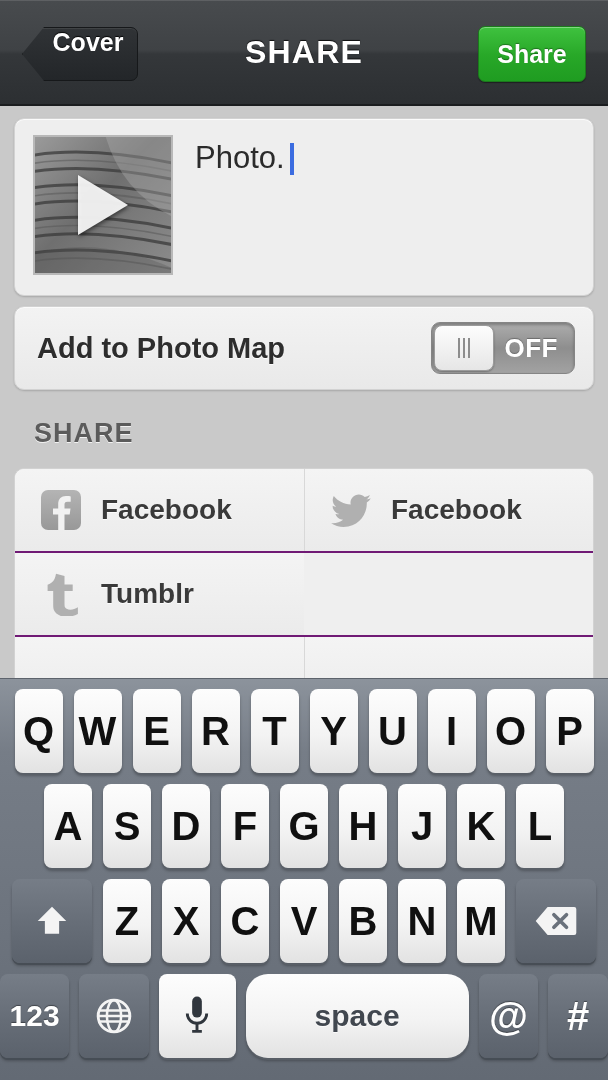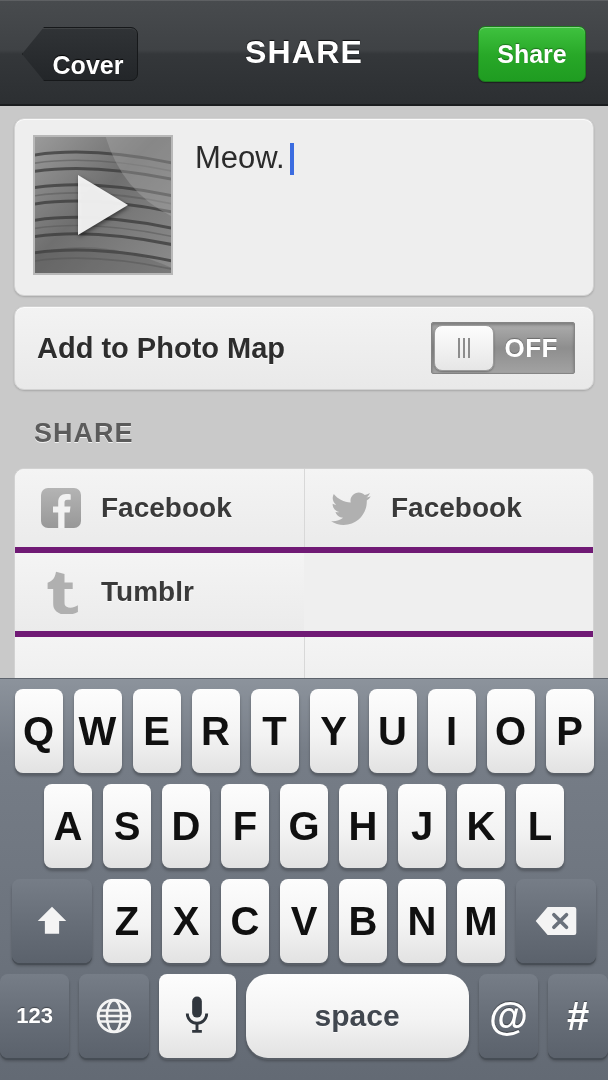--- a/index.html
+++ b/index.html
@@ -31,21 +31,21 @@
     font-size: 32px; font-weight: bold;
     letter-spacing: 1.2px;
     text-shadow: 0 -1px 1px rgba(0,0,0,0.8);
   }
   .back-button {
     position: absolute; left: 22px; top: 27px;
     width: 116px; height: 54px;
     background: linear-gradient(to bottom, #303336 0%, #232629 100%);
     border: 1px solid #16181a;
     border-radius: 7px;
-    display: flex; align-items: flex-end; justify-content: center;
+    display: flex; align-items: flex-start; justify-content: center;
     padding-left: 16px;
     clip-path: polygon(22px 0%, 100% 0%, 100% 100%, 22px 100%, 0% 50%);
     box-shadow: inset 0 1px 0 rgba(255,255,255,0.08);
   }
   .back-button .lbl {
     color: #fff; font-size: 25px; font-weight: bold;
     text-shadow: 0 -1px 1px rgba(0,0,0,0.9);
   }
   .share-button {
     position: absolute; right: 22px; top: 26px;
@@ -124,21 +124,21 @@
   }
   .map-label {
     margin-left: 22px;
     font-size: 29px; font-weight: bold;
     color: #2d2d2d;
     text-shadow: 0 1px 0 rgba(255,255,255,0.8);
   }
   .toggle {
     position: absolute; right: 18px; top: 15px;
     width: 144px; height: 52px;
-    border-radius: 2px;
+    border-radius: 9px;
     background: linear-gradient(to bottom, #adadad 0%, #8e8e8e 50%, #a2a2a2 100%);
     border: 1px solid #858585;
     box-shadow: inset 0 2px 3px rgba(0,0,0,0.28);
     display: flex; align-items: center;
   }
   .toggle .off-lbl {
     position: absolute; right: 16px; top: 50%;
     transform: translateY(-50%);
     color: #fff; font-size: 26px; font-weight: bold;
     letter-spacing: 0.5px;
@@ -174,21 +174,21 @@
     width: 580px; height: 230px;
     background: #efefef;
     border: 1px solid #d2d2d2;
     border-radius: 10px 10px 0 0;
     overflow: hidden;
     box-shadow: inset 0 1px 0 #fbfbfb;
   }
   .share-row {
     display: flex;
     height: 84px;
-    border-bottom: 6px solid #701a75;
+    border-bottom: 2px solid #701a75;
   }
   .share-cell {
     width: 50%;
     display: flex; align-items: center;
     padding-left: 24px;
     gap: 18px;
     background: linear-gradient(to bottom, #f4f4f4 0%, #ebebeb 100%);
   }
   .share-cell + .share-cell { border-left: 1px solid #d8d8d8; }
   .share-cell .name {
@@ -226,21 +226,21 @@
     text-shadow: 0 -1px 1px rgba(0,0,0,0.4);
   }
   .key.wide { width: 80px; }
   .key.space {
     width: 232px;
     font-size: 30px; color: #41474f;
     text-shadow: 0 1px 0 rgba(255,255,255,0.7);
     border-radius: 22px;
   }
   .key.mic { width: 80px; }
-  .key.small-text { font-size: 22px; }
+  .key.small-text { font-size: 30px; }
   .key svg { display: block; }
   .row2 { padding: 0 24px; }
   .row3 { padding: 0 6px; }
   .row4 { gap: 10px; }
 </style>
 </head>
 <body>
 
 <div id="app">
 
@@ -281,21 +281,21 @@
             <path d="M-5 44 Q 40 36 105 50" fill="none"></path>
             <path d="M-5 68 Q 40 60 105 74" fill="none"></path>
             <path d="M-5 92 Q 40 84 105 98" fill="none"></path>
           </g>
           <path d="M52 0 Q 64 40 100 58 L100 0 Z" fill="#b4b4b4" opacity="0.35"></path>
           <path d="M0 86 Q 45 72 100 96 L100 100 L0 100 Z" fill="#4f4f4f" opacity="0.3"></path>
         </svg>
         <div class="play-tri"></div>
       </div>
       <div class="caption-text">
-        <span>Meow.</span>
+        <span>Photo.</span>
         <span class="caret"></span>
       </div>
     </div>
 
     <div class="card map-card">
       <span class="map-label">Add to Photo Map</span>
       <div class="toggle">
         <span class="off-lbl">OFF</span>
         <div class="knob">
             <i></i>

